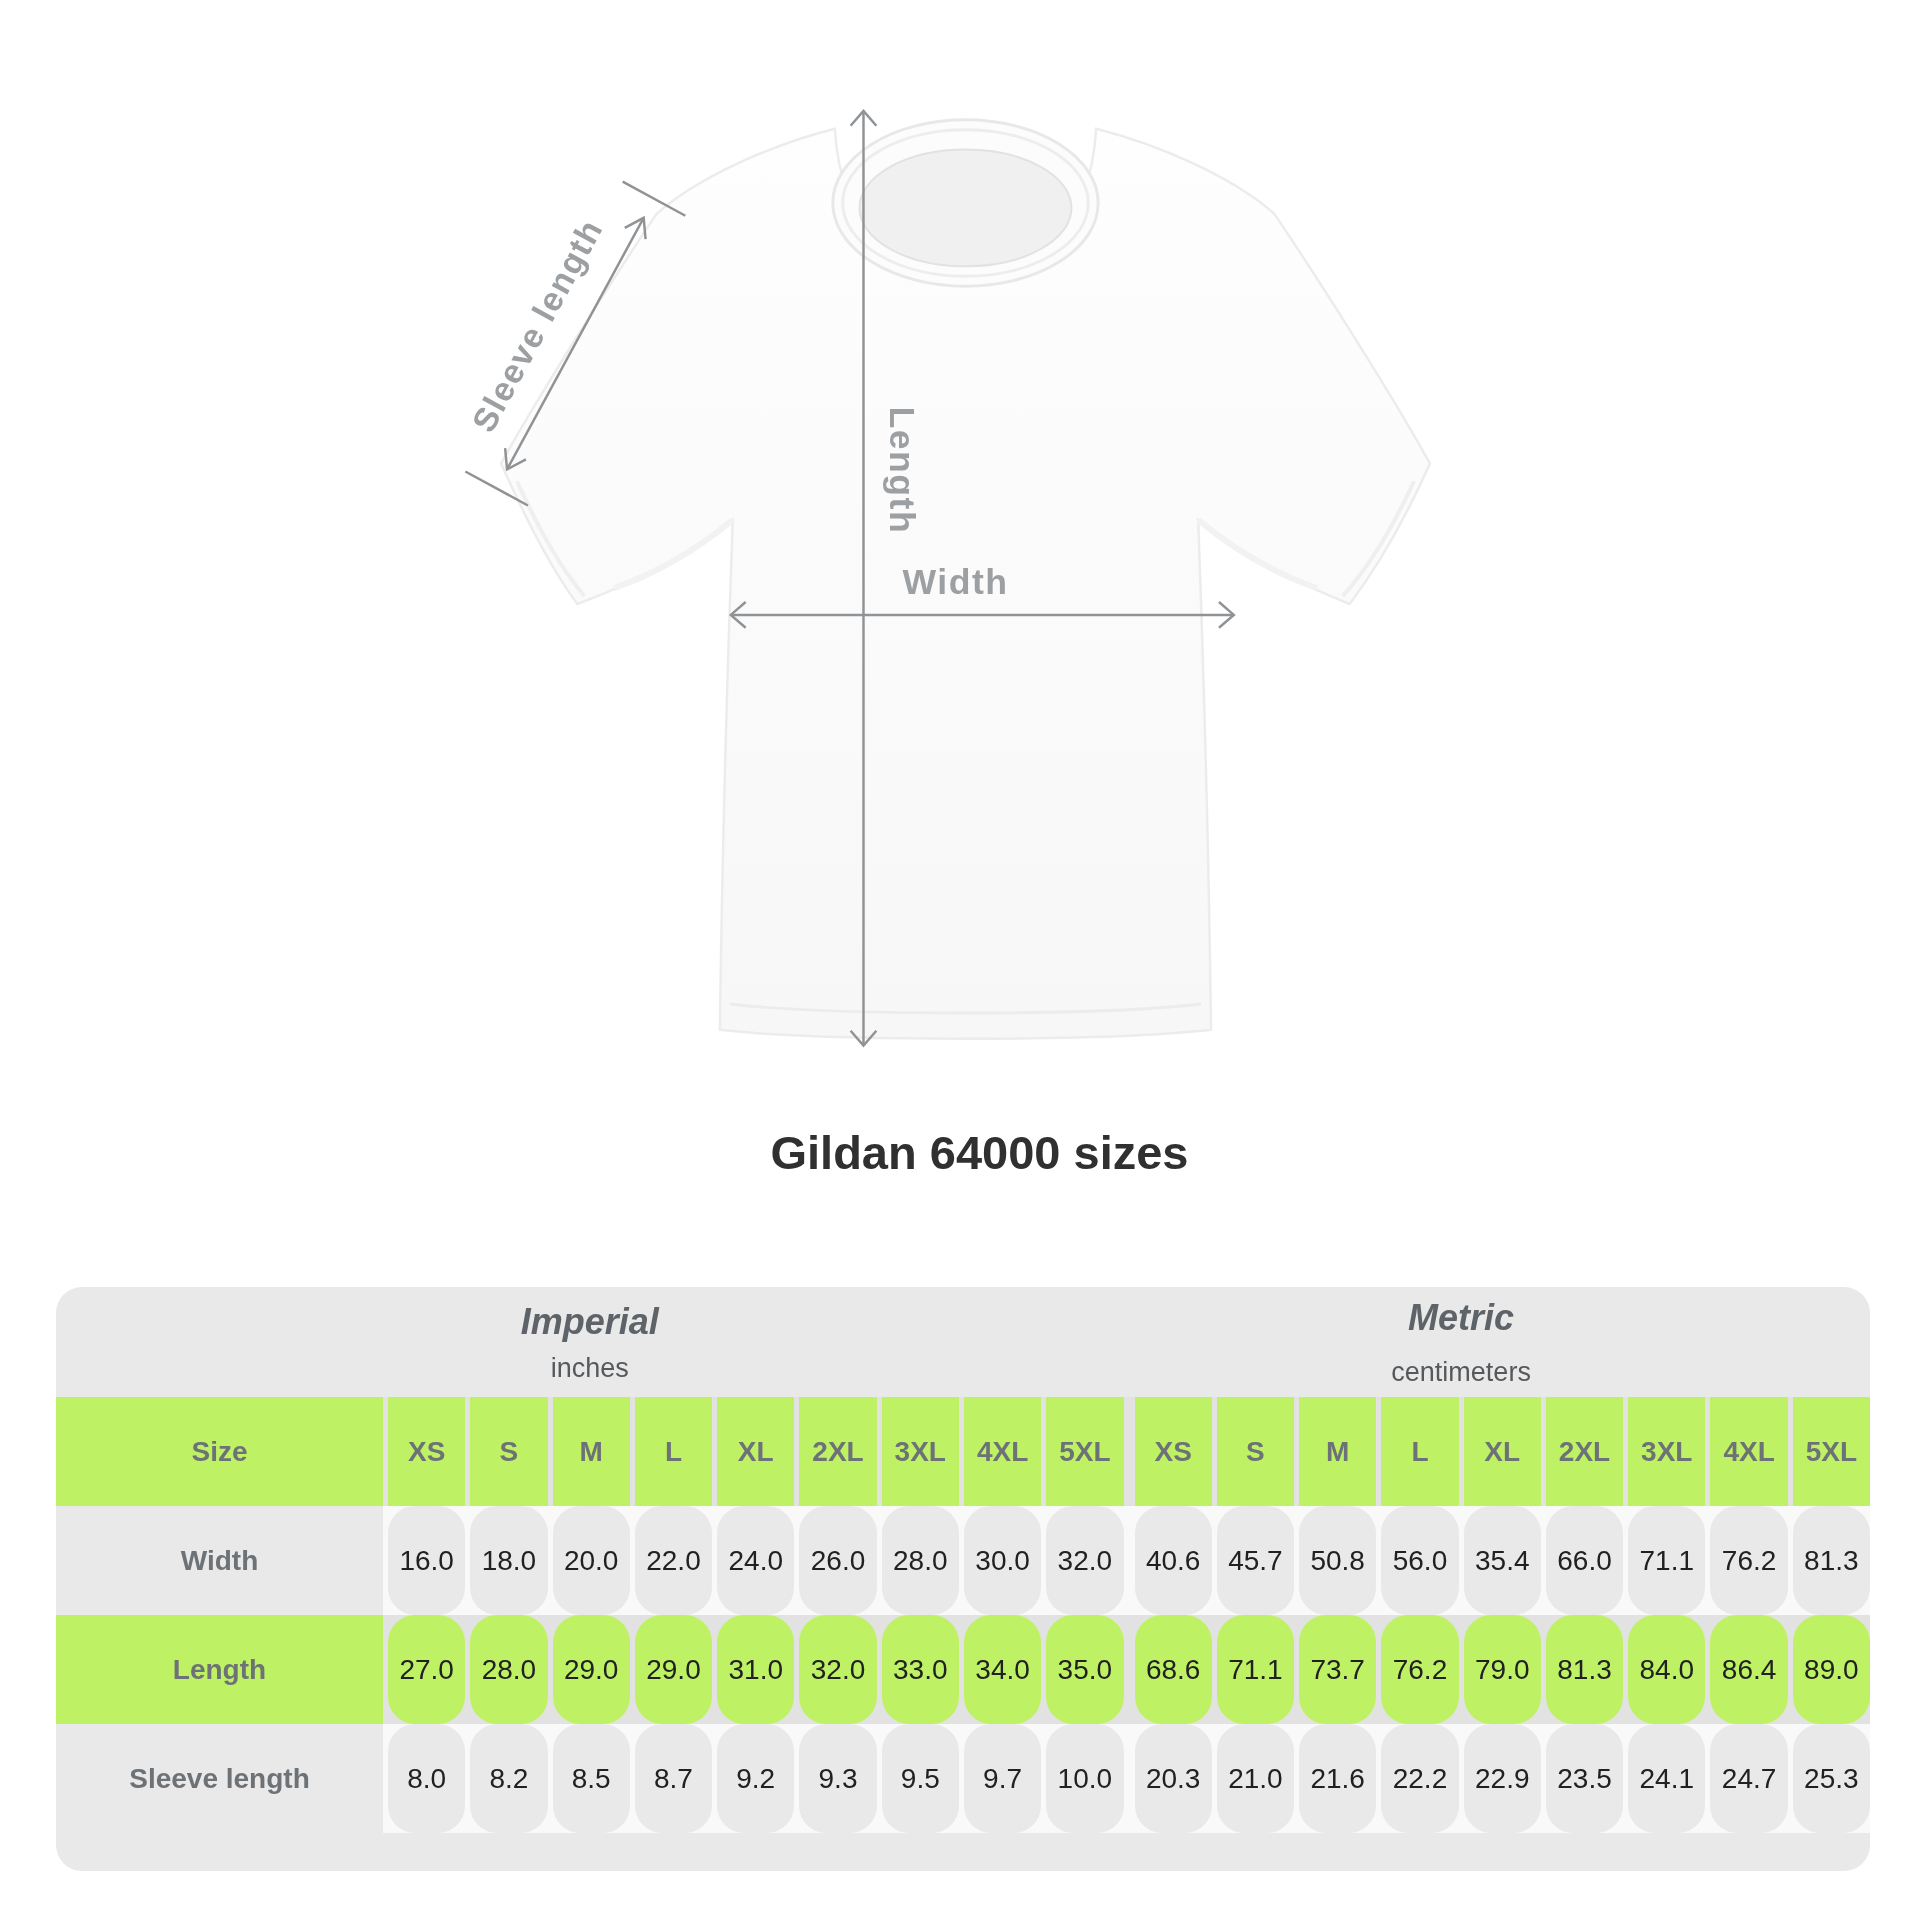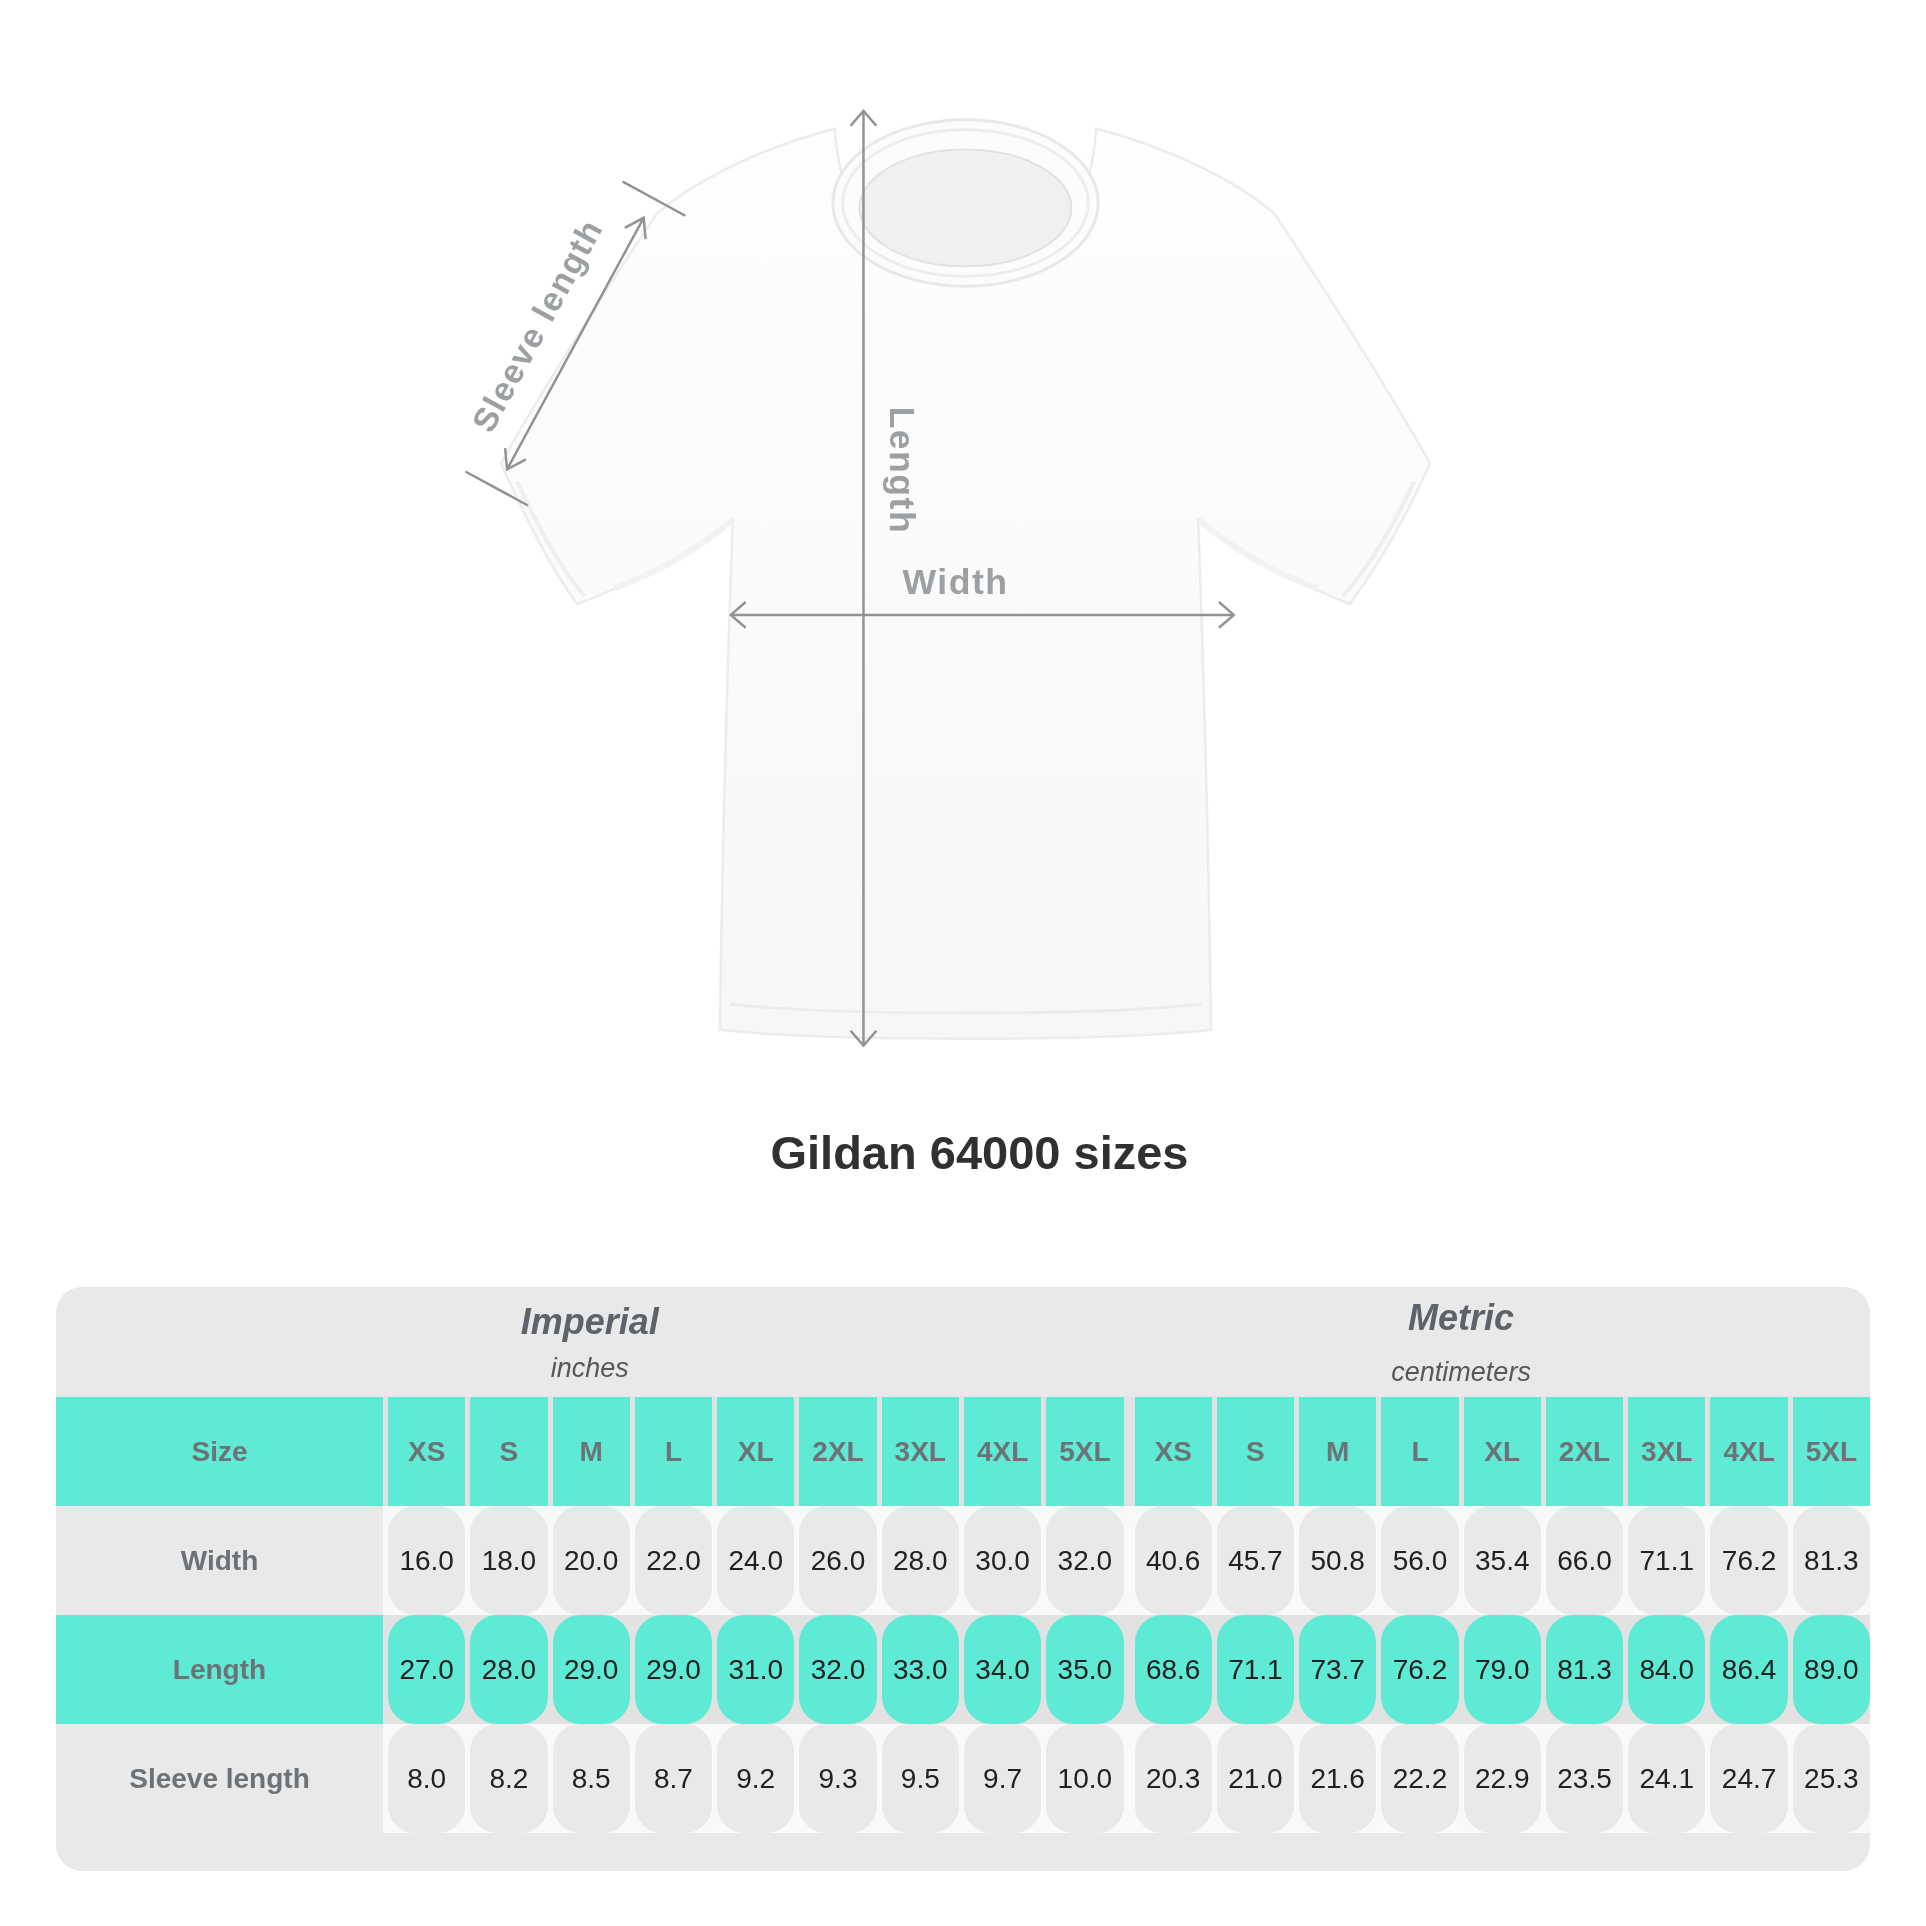--- a/index.html
+++ b/index.html
@@ -22,25 +22,25 @@
   .grid{
     display:grid;
     grid-template-columns:327px repeat(9,1fr) 1px repeat(9,1fr);
     column-gap:5px;
   }
   .unit-head{height:110px;}
   .unit-block{display:flex;flex-direction:column;align-items:center;justify-content:center;}
   .unit-imperial{grid-column:1/11;}
   .unit-metric{grid-column:12/20;gap:8px;}
   .unit-name{font-size:36px;font-weight:bold;font-style:italic;color:#5d6368;}
-  .unit-sub{font-size:27px;font-style:italic;color:#55595c;margin-top:10px;}
+  .unit-sub{font-size:27px;color:#55595c;margin-top:10px;}
   .trow{height:109px;}
   .trow .cell{display:flex;align-items:center;justify-content:center;}
   .row-white{background:#e2e2e2;}          
-  .row-white .cell{background:#5eead4;}
+  .row-white .cell{background:#bef264;}
   .row-gray{background:#f9f9f9;}           
   .row-gray .cell{background:#e9e9e9;}
   .spacer{background:transparent;}
   .head-cell{font-size:28px;font-weight:bold;color:#6d7277;}
   .label-cell{font-size:28px;font-weight:bold;color:#6d7277;}
   .value-cell{font-size:28px;color:#212121;border-radius:27px;}
 </style>
 </head>
 <body>
 

